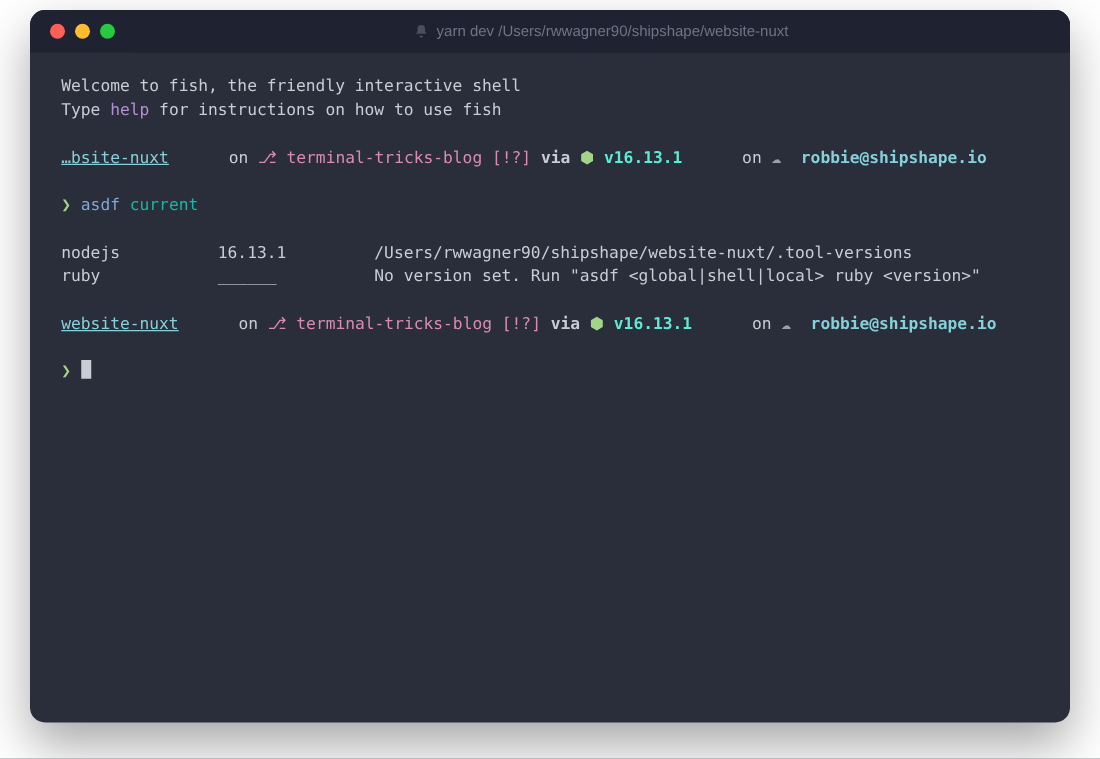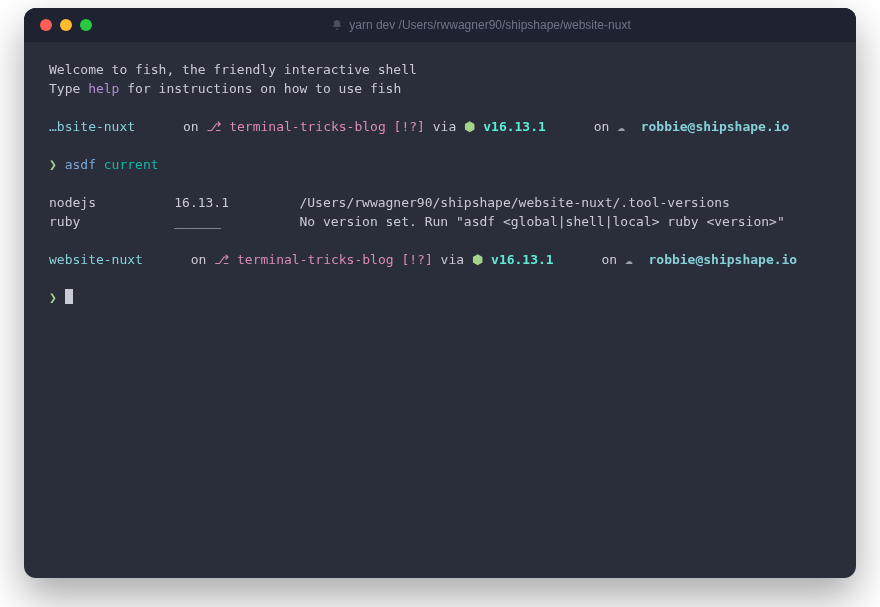--- a/index.html
+++ b/index.html
@@ -69,26 +69,26 @@
     flex: 1;
     padding: 18px 25px;
     font-size: 13px;
     line-height: 19px;
     color: #c9ccd4;
     white-space: pre;
     overflow: hidden;
   }
   .cmd-help { color: #b48fd1; }
   .prompt-line { display: block; }
-  .p-dir { color: #86d0d9; }
+  .p-dir { color: #86d0d9; text-decoration: underline; }
   .p-on { color: #c9ccd4; margin-left: 40px; }
   .p-branch-icon { color: #d98bb6; }
   .p-branch { color: #d98bb6; }
   .p-status { color: #d98bb6; }
-  .p-via { color: #c9ccd4; }
+  .p-via { color: #c9ccd4; font-weight: bold; }
   .p-node-icon { color: #a4d48a; }
   .p-node { color: #5eead4; font-weight: 600; }
   .p-cloud-icon { color: #9aa0ae; }
   .p-user { color: #86d0d9; font-weight: bold; }
   .p-caret { color: #a4d48a; }
   .cmd-asdf { color: #7ea8d6; }
   .cmd-arg { color: #14b8a6; }
   .output { color: #c9ccd4; }
   .cursor {
     display: inline-block;

